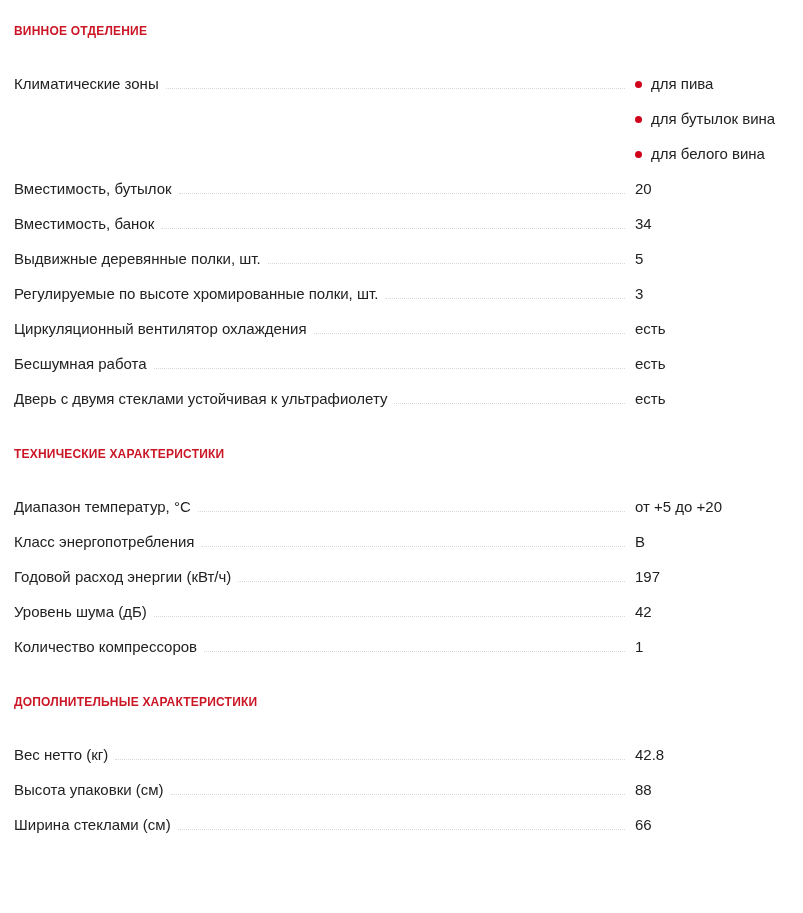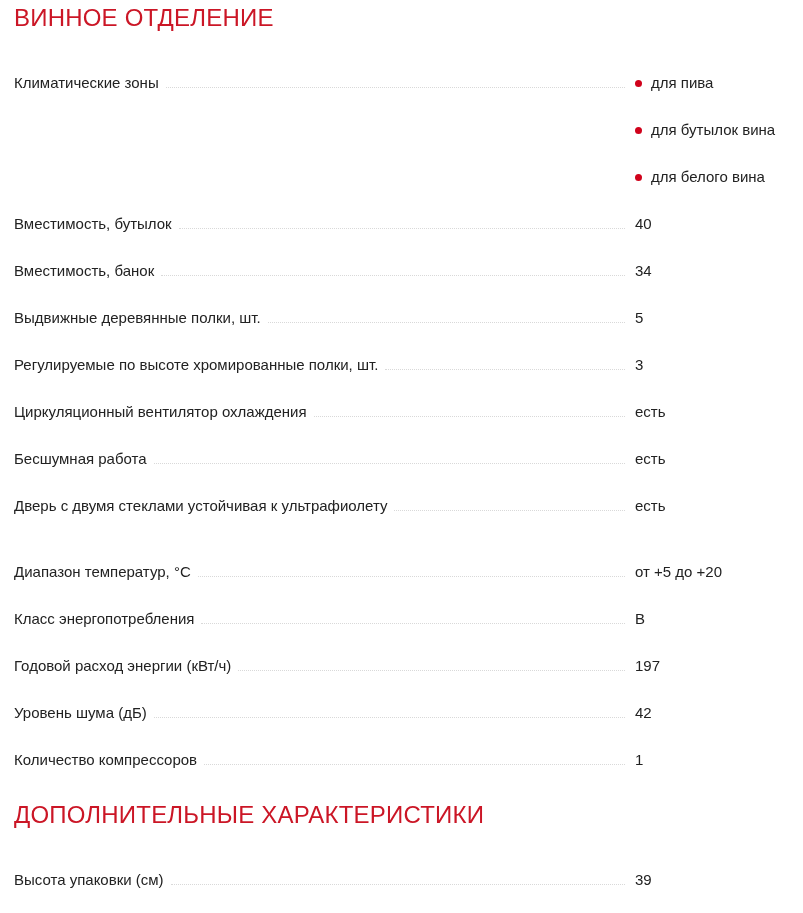--- a/index.html
+++ b/index.html
@@ -14,24 +14,24 @@
     color: var(--text, #222222);
     box-sizing: border-box;
   }
   .specs {
     padding: 8px 16px 6px 14px;
   }
   .section + .section {
     margin-top: 36px;
   }
   .section-title {
-    margin: 0 0 34px 0;
-    font-size: 24px;
+    margin: 13px 0 34px 0;
+    font-size: 12px;
     line-height: 20px;
-    font-weight: 400;
+    font-weight: 700;
     color: var(--accent, #cb1626);
     letter-spacing: 0.2px;
   }
   .row {
     display: flex;
     align-items: flex-end;
     margin-bottom: 17px;
     font-size: 15px;
     line-height: 18px;
   }
@@ -45,21 +45,20 @@
     margin: 0 10px 4px 7px;
     min-width: 20px;
   }
   .spacer {
     flex: 1;
   }
   .value {
     width: 152px;
     flex: 0 0 152px;
     color: var(--text, #222222);
-    margin-top: 12px;
   }
   .with-bullet {
     display: flex;
     align-items: center;
   }
   .bullet {
     display: inline-block;
     width: 7px;
     height: 7px;
     border-radius: 50%;
@@ -95,21 +94,21 @@
       <span class="spacer"></span>
       <span class="value with-bullet">
         <span class="bullet"></span>
         <span>для белого вина</span>
       </span>
     </div>
 
     <div class="row">
       <span class="label">Вместимость, бутылок</span>
       <span class="leader"></span>
-      <span class="value">40</span>
+      <span class="value">20</span>
     </div>
     <div class="row">
       <span class="label">Вместимость, банок</span>
       <span class="leader"></span>
       <span class="value">34</span>
     </div>
     <div class="row">
       <span class="label">Выдвижные деревянные полки, шт.</span>
       <span class="leader"></span>
       <span class="value">5</span>
@@ -130,20 +129,21 @@
       <span class="value">есть</span>
     </div>
     <div class="row">
       <span class="label">Дверь с двумя стеклами устойчивая к ультрафиолету</span>
       <span class="leader"></span>
       <span class="value">есть</span>
     </div>
   </div>
 
   <div class="section">
+    <h2 class="section-title">ТЕХНИЧЕСКИЕ ХАРАКТЕРИСТИКИ</h2>
 
     <div class="row">
       <span class="label">Диапазон температур, °С</span>
       <span class="leader"></span>
       <span class="value">от +5 до +20</span>
     </div>
     <div class="row">
       <span class="label">Класс энергопотребления</span>
       <span class="leader"></span>
       <span class="value">В</span>
@@ -162,23 +162,28 @@
       <span class="label">Количество компрессоров</span>
       <span class="leader"></span>
       <span class="value">1</span>
     </div>
   </div>
 
   <div class="section">
     <h2 class="section-title">ДОПОЛНИТЕЛЬНЫЕ ХАРАКТЕРИСТИКИ</h2>
 
     <div class="row">
+      <span class="label">Вес нетто (кг)</span>
+      <span class="leader"></span>
+      <span class="value">42.8</span>
+    </div>
+    <div class="row">
       <span class="label">Высота упаковки (см)</span>
       <span class="leader"></span>
-      <span class="value">39</span>
+      <span class="value">88</span>
     </div>
     <div class="row">
       <span class="label">Ширина стеклами (см)</span>
       <span class="leader"></span>
       <span class="value">66</span>
     </div>
   </div>
 
 </div>
 

